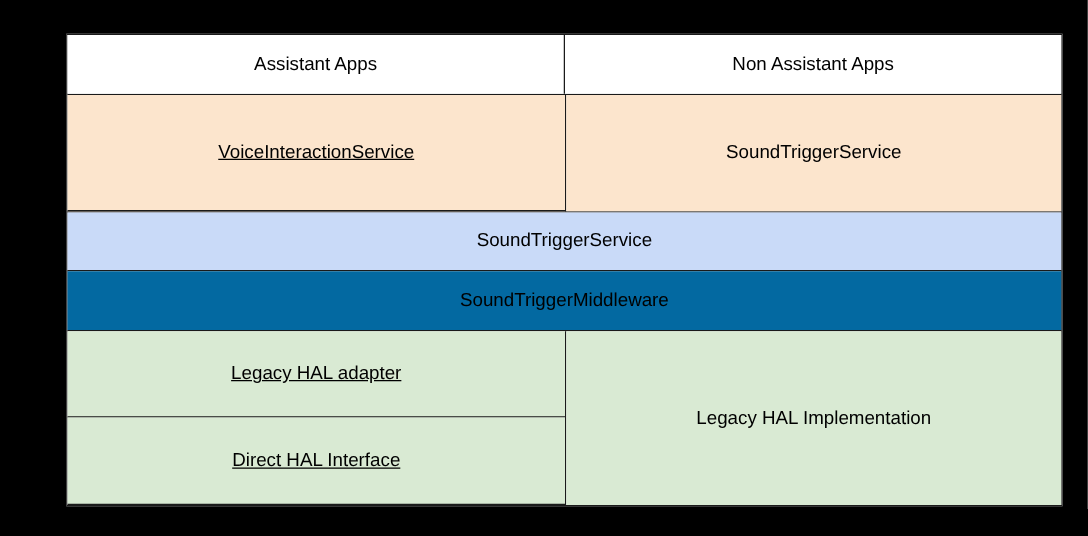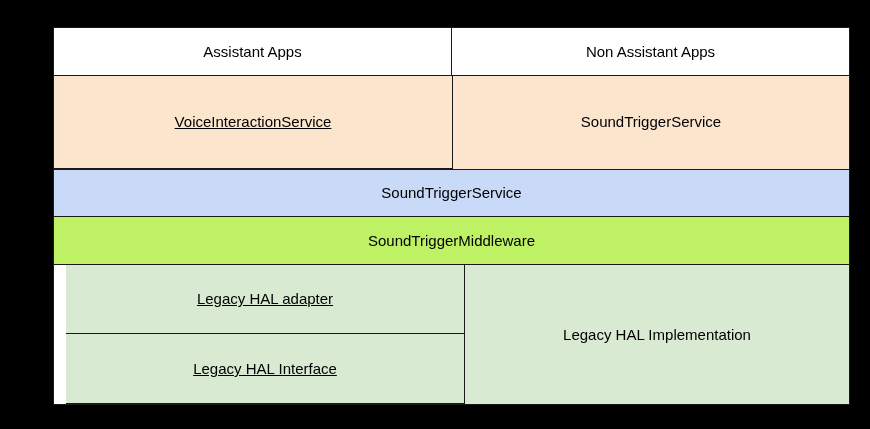--- a/index.html
+++ b/index.html
@@ -68,28 +68,27 @@
   .group .cell.divided {
     border-bottom: 1px solid #1a1a1a;
     text-decoration: underline;
   }
 
   .multi-band {
     flex: 2 1 0;
   }
   .multi-band-3 {
     flex: 3 1 0;
-    padding-left: 12px;
   }
 
   
   .fill-white  { background: #ffffff; }
   .fill-peach  { background: #fce5cd; }
   .fill-blue   { background: #c9daf8; }
-  .fill-yellow { background: #bef264; text-align: right; }
+  .fill-yellow { background: #0369a1; text-align: right; }
   .fill-green  { background: #d9ead3; }
 </style>
 </head>
 <body>
 
 <div id="stack-diagram">
 
   <div class="band">
     <div class="cell col-left fill-white">Assistant Apps</div>
     <div class="cell col-right fill-white">Non Assistant Apps</div>
@@ -107,18 +106,18 @@
   </div>
 
   <div class="band">
     <div class="cell col-full fill-yellow">SoundTriggerMiddleware</div>
   </div>
 
 
   <div class="band multi-band-3 last">
     <div class="group col-left">
       <div class="cell fill-green divided">Legacy HAL adapter</div>
-      <div class="cell fill-green divided">Legacy HAL Interface</div>
+      <div class="cell fill-green divided">Direct HAL Interface</div>
     </div>
     <div class="cell col-right fill-green">Legacy HAL Implementation</div>
   </div>
 
 </div>
 
 </body></html>

